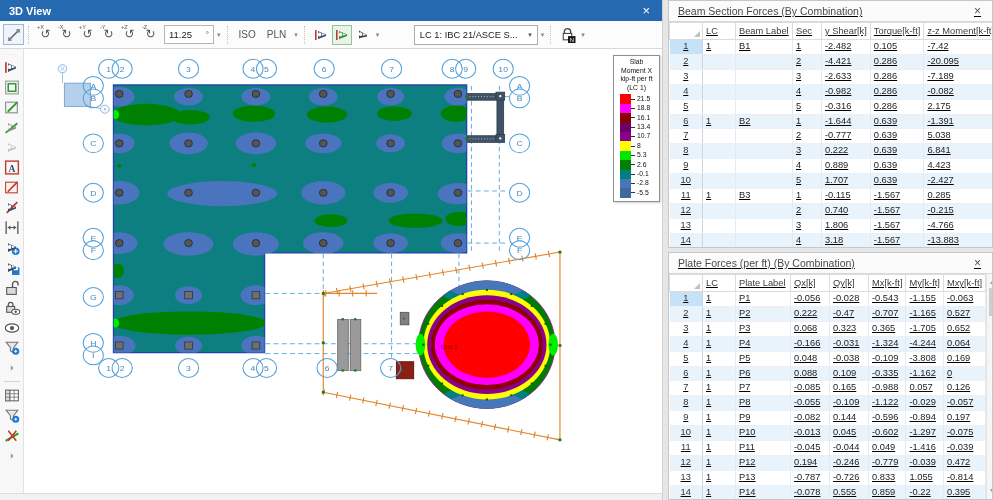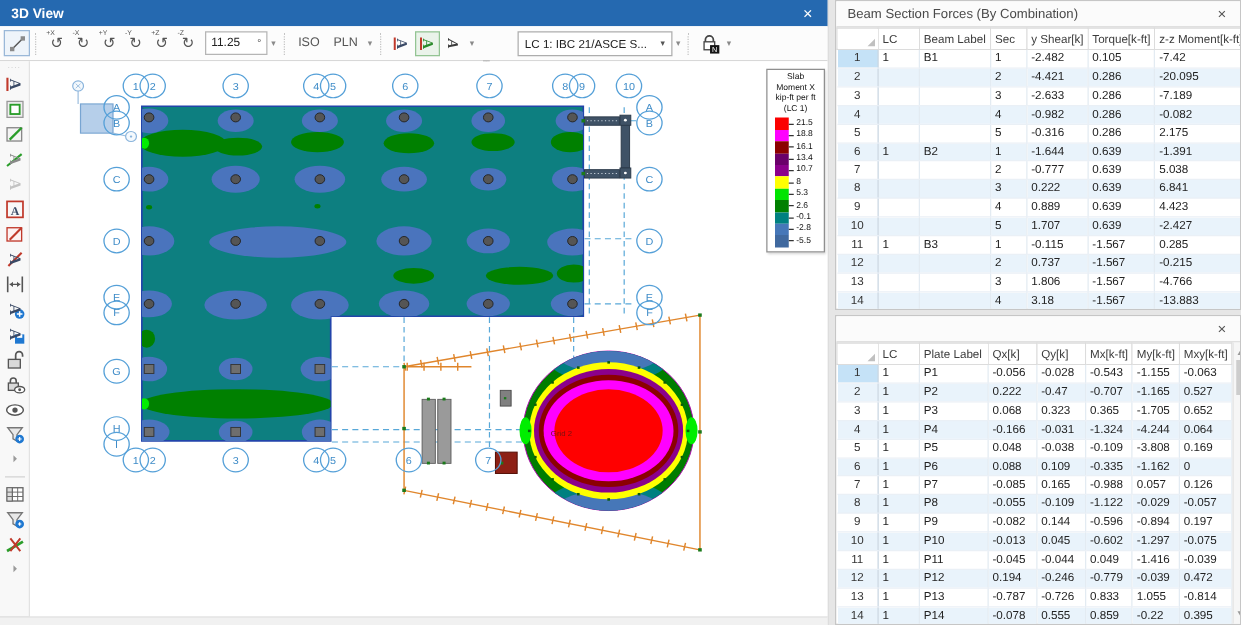--- a/index.html
+++ b/index.html
@@ -49,21 +49,21 @@
     padding:2px 1px 3px 1px; font-size:6.8px; color:#111; text-align:center; line-height:8.6px; }
   .legend .entries { margin-top:2px; padding-left:5px; text-align:left; }
   .lrow { display:flex; align-items:center; height:9.4px; }
   .lsw { width:11px; height:9.4px; flex:none; }
   .ltick { width:4px; height:1px; background:#333; flex:none; }
   .lval { margin-left:2px; font-size:6.8px; white-space:nowrap; }
 
   .bottomstrip { height:7px; background:#f1f1f1; border-top:1px solid #ddd; flex:none; }
 
   
-  #right { flex:1; display:flex; flex-direction:column; background:#e6e6e6; padding-left:5px; }
+  #right { flex:1; display:flex; flex-direction:column; background:#e6e6e6; padding-left:5px;text-decoration:underline; }
   .panel { background:#fff; border:1px solid #c6c6c6; display:flex; flex-direction:column; overflow:hidden; }
   #beam-panel { height:248px; flex:none; }
   .panel-splitter { height:4px; flex:none; }
   #plate-panel { flex:1; }
   .ptitle { height:21px; border-bottom:1px solid #d8d8d8; background:#fbfbfb;
     display:flex; align-items:center; padding:0 9px; font-size:10.5px; color:#4a4a4a; flex:none; }
   .ptitle .close { margin-left:auto; color:#555; font-size:12px; padding:0 2px; }
   .twrap { flex:1; display:flex; min-height:0; }
   table { border-collapse:collapse; table-layout:fixed; font-size:9.3px; color:#222; flex:none; }
   thead th { height:17px; font-weight:normal; color:#3c3c3c; text-align:left; padding:0 3px;
@@ -785,21 +785,21 @@
                 <td>1</td>
                 <td>-0.115</td>
                 <td>-1.567</td>
                 <td>0.285</td>
               </tr>
               <tr class="alt">
                 <td class="rownum">12</td>
                 <td></td>
                 <td></td>
                 <td>2</td>
-                <td>0.737</td>
+                <td>0.740</td>
                 <td>-1.567</td>
                 <td>-0.215</td>
               </tr>
               <tr>
                 <td class="rownum">13</td>
                 <td></td>
                 <td></td>
                 <td>3</td>
                 <td>1.806</td>
                 <td>-1.567</td>
@@ -817,20 +817,21 @@
             </tbody>
         </table>
 
       </div>
     </div>
 
     <div class="panel-splitter"></div>
 
     <div class="panel" id="plate-panel">
       <div class="ptitle">
+        <span>Plate Forces (per ft) (By Combination)</span>
         <span class="close">×</span>
       </div>
       <div class="twrap">
         <table id="plate-table">
           <colgroup>
               <col style="width:33px">
               <col style="width:33px">
               <col style="width:55px">
               <col style="width:39px">
               <col style="width:39px">

